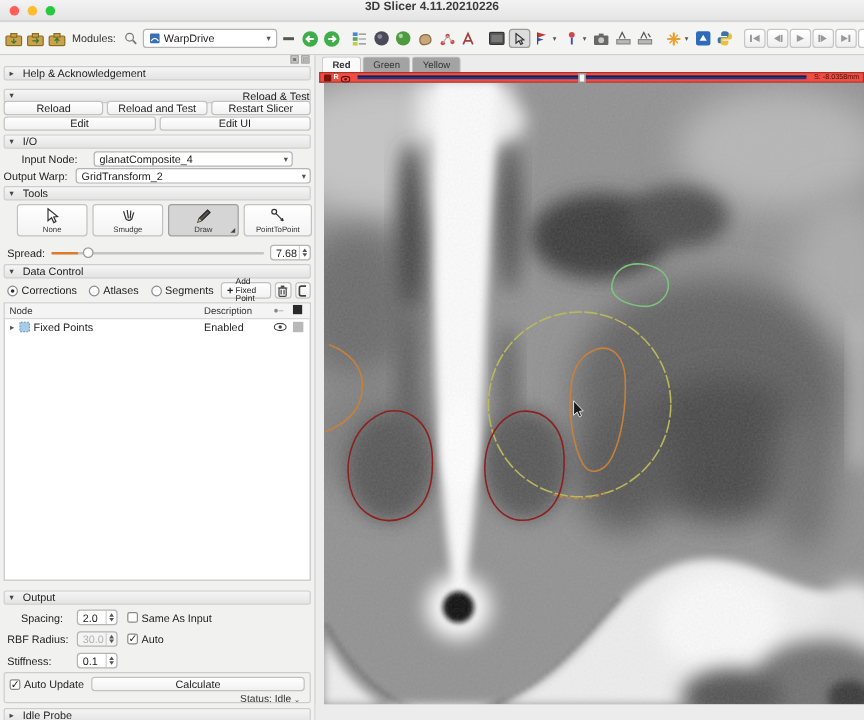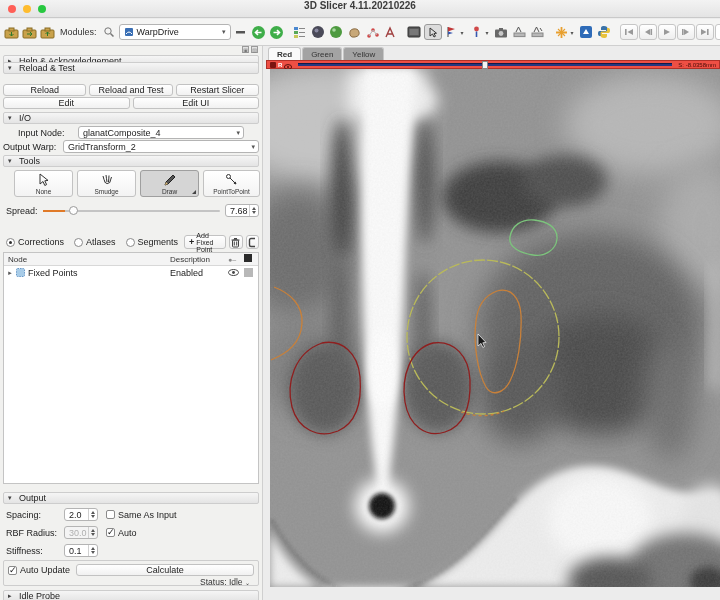--- a/index.html
+++ b/index.html
@@ -313,21 +313,21 @@
   <div class="panel">
     <div class="panel-corner">
       <span class="pc-ic">▣</span>
       <span class="pc-ic">▨</span>
     </div>
 
     <div class="sec closed" style="top:9px;">
         <span>Help &amp; Acknowledgement</span>
       </div>
 
-    <div class="sec" style="top:16px;">
+    <div class="sec" style="top:28px;justify-content:flex-end;">
         <span>Reload &amp; Test</span>
       </div>
     <div class="row" style="top:38px; left:3px; right:3px; gap:3px;">
       <span class="btn" style="flex:1;">Reload</span>
       <span class="btn" style="flex:1;">Reload and Test</span>
       <span class="btn" style="flex:1;">Restart Slicer</span>
     </div>
     <div class="row" style="top:51px; left:3px; right:3px; gap:3px;">
       <span class="btn" style="flex:1;">Edit</span>
       <span class="btn" style="flex:1;">Edit UI</span>
@@ -389,20 +389,23 @@
       </span>
       <span class="spin" style="width:34px;">
         <span>7.68</span>
         <span class="arrows">
             <i class="up"></i>
             <i class="dn"></i>
           </span>
       </span>
     </div>
 
+    <div class="sec" style="top:174px;">
+        <span>Data Control</span>
+      </div>
     <div class="row" style="top:189px; left:6px; right:3px;">
       <span class="radio on"></span>
       <span>Corrections</span>
       <span class="radio" style="margin-left:10px;"></span>
       <span>Atlases</span>
       <span class="radio" style="margin-left:10px;"></span>
       <span>Segments</span>
       <span class="btn" style="margin-left:6px; padding:0 4px; height:14px; gap:2px;">
         <b>+</b>
         <span style="font-size:7px;">Add Fixed Point</span>
@@ -445,21 +448,21 @@
         <span style="width:14px;"><svg width="9" height="9">
               <rect x="0" y="0" width="9" height="9" fill="#b8b8b8"></rect>
             </svg></span>
       </div>
     </div>
 
     <div class="sec" style="top:446px;">
         <span>Output</span>
       </div>
     <div class="row" style="top:462px; left:6px;">
-      <span style="width:58px;">Spacing:</span>
+      <span style="width:58px;text-align:center;">Spacing:</span>
       <span class="spin" style="width:34px;">
           <span>2.0</span>
           <span class="arrows">
             <i class="up"></i>
             <i class="dn"></i>
           </span>
         </span>
       <span class="check" style="margin-left:8px;"></span>
       <span>Same As Input</span>
     </div>

